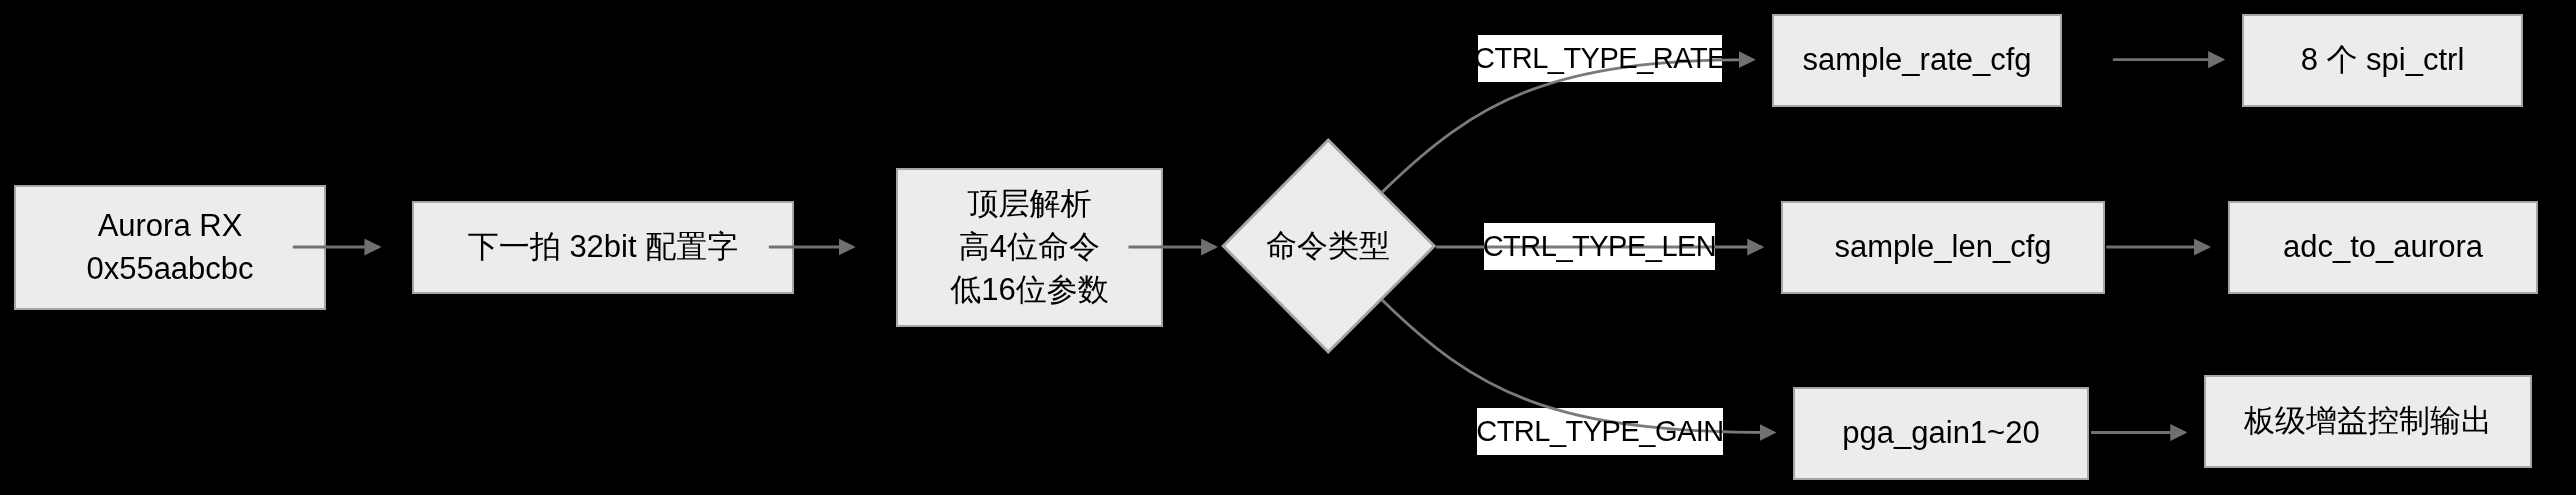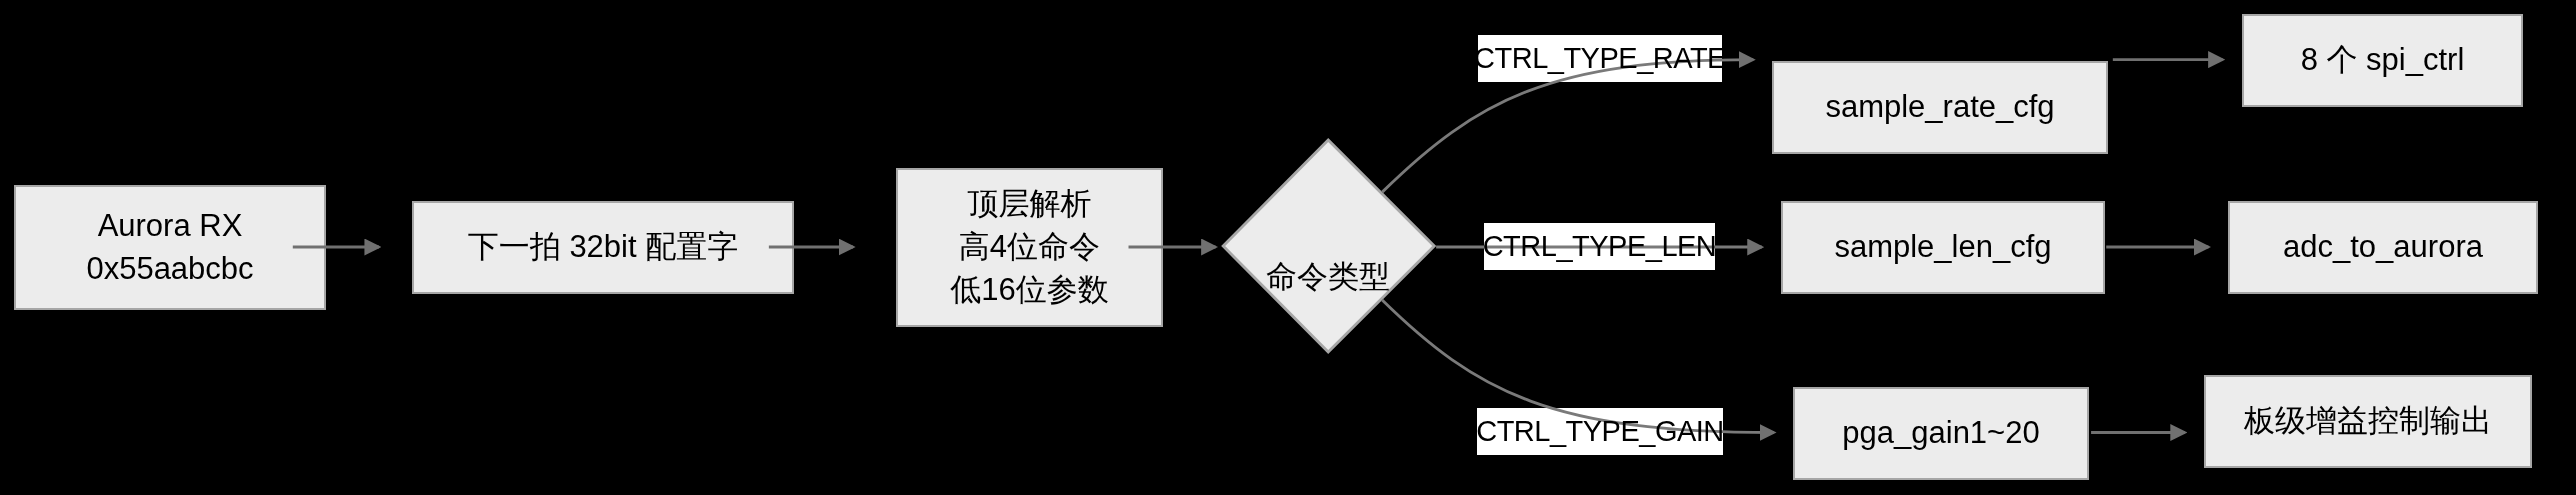--- a/index.html
+++ b/index.html
@@ -64,21 +64,21 @@
 
   <div class="node" style="left:14px; top:185px; width:312px; height:125px;">Aurora RX
 0x55aabcbc</div>
 
   <div class="node" style="left:376px; top:201px; width:382px; height:93px;margin-left:36px;">下一拍 32bit 配置字</div>
 
   <div class="node" style="left:860px; top:168px; width:267px; height:159px;margin-left:36px;">顶层解析
 高4位命令
 低16位参数</div>
 
-  <div class="node" style="left:1772px; top:14px; width:336px; height:93px;margin-top:47px;">sample_rate_cfg</div>
+  <div class="node" style="left:1772px; top:14px; width:290px; height:93px;">sample_rate_cfg</div>
 
   <div class="node" style="left:2242px; top:14px; width:281px; height:93px;">8 个 spi_ctrl</div>
 
   <div class="node" style="left:1781px; top:201px; width:324px; height:93px;">sample_len_cfg</div>
 
   <div class="node" style="left:2228px; top:201px; width:310px; height:93px;">adc_to_aurora</div>
 
   <div class="node" style="left:1793px; top:387px; width:296px; height:93px;">pga_gain1~20</div>
 
   <div class="node" style="left:2204px; top:375px; width:328px; height:93px;">板级增益控制输出</div>
@@ -102,20 +102,20 @@
 
     <path d="M1460,203 C1560,105 1640,63 1852,63" stroke="#7a7a7a" stroke-width="3" fill="none" marker-end="url(#arrow)"></path>
     <path d="M1517,261 H1861" stroke="#7a7a7a" stroke-width="3" fill="none" marker-end="url(#arrow)"></path>
     <path d="M1460,317 C1560,415 1640,457 1874,457" stroke="#7a7a7a" stroke-width="3" fill="none" marker-end="url(#arrow)"></path>
 
     <path d="M2232,63 H2348" stroke="#707070" stroke-width="3" fill="none" marker-end="url(#arrow)"></path>
     <path d="M2225,261 H2333" stroke="#707070" stroke-width="3" fill="none" marker-end="url(#arrow)"></path>
     <path d="M2209,457 H2308" stroke="#707070" stroke-width="3" fill="none" marker-end="url(#arrow)"></path>
   </svg>
 
-  <div class="diamond-text" style="left:1224px; top:222px; width:208px; height:47px;margin-top:31px;">命令类型</div>
+  <div class="diamond-text" style="left:1224px; top:222px; width:208px; height:47px;">命令类型</div>
 
   <div class="elabel-text" style="left:1478px; top:35px; width:244px; height:47px;">CTRL_TYPE_RATE</div>
   <div class="elabel-text" style="left:1484px; top:223px; width:231px; height:47px;">CTRL_TYPE_LEN</div>
   <div class="elabel-text" style="left:1477px; top:408px; width:246px; height:47px;">CTRL_TYPE_GAIN</div>
 
 </div>
 
 
 </body></html>

